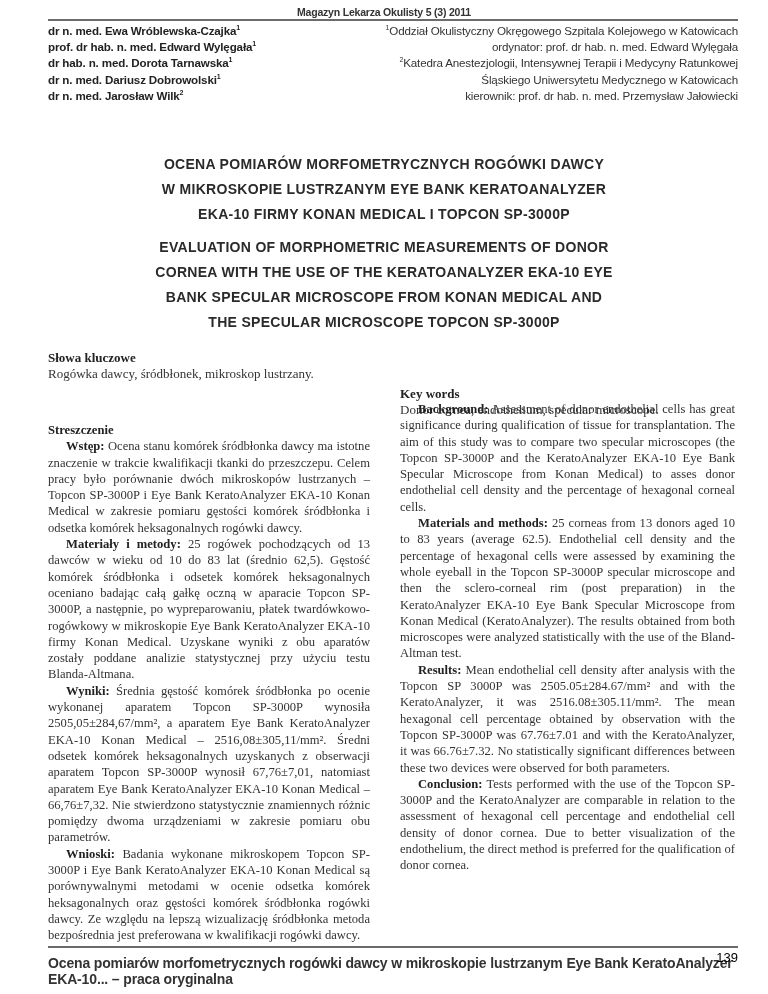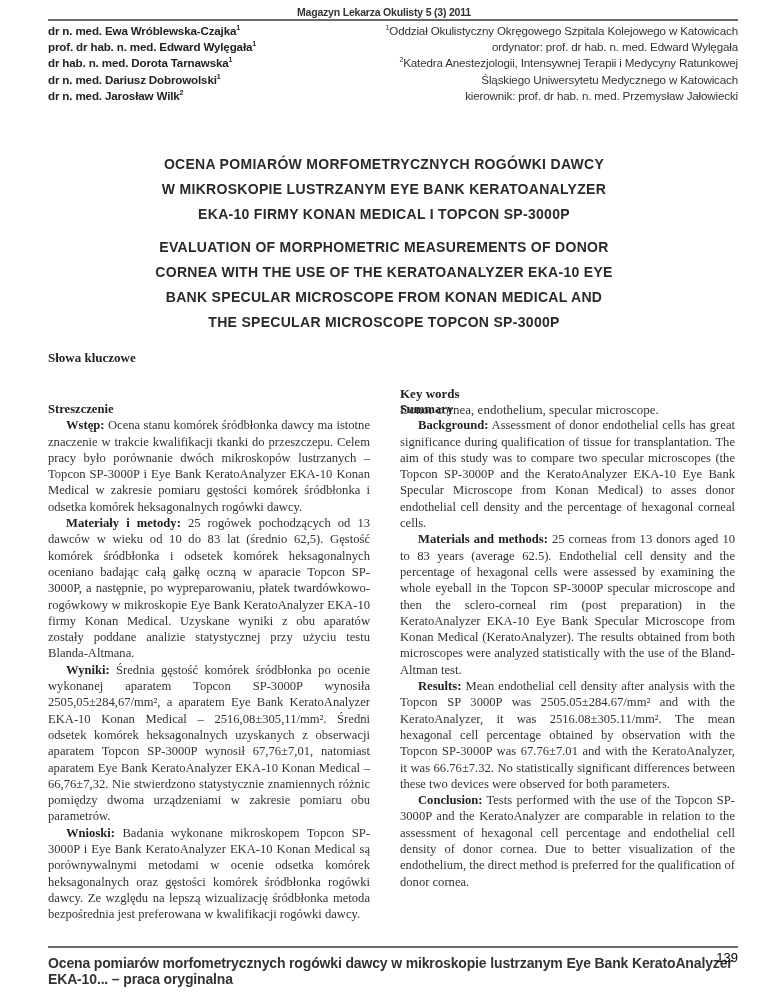--- a/index.html
+++ b/index.html
@@ -42,21 +42,21 @@
     .kw.left { left: 48px; }
     .kw.right { left: 400px; margin-top: 36px; }
     .kw .head { font-weight: bold; color: #222; }
 
     .col {
       position: absolute; top: 401px; width: 322px; font-size: 12.6px; line-height: 16.3px;
       color: #333; text-align: justify;
     }
     .col.left { left: 48px; }
     .col.right { left: 400px; width: 335px; }
-    .col .section-head { font-weight: bold; color: #222; }
+    .col .section-head { font-weight: bold; color: #222; margin-top: 21px; }
     .col p { margin: 0; text-indent: 18px; }
     .col .bold-lead { font-weight: bold; color: #222; }
 
     .footer {
       position: absolute; left: 48px; top: 955px; width: 690px;
       font-size: 14px; font-weight: bold; color: #333; letter-spacing: -0.15px;
     }
     .page-num {
       position: absolute; right: 30px; top: 950px; font-size: 13px; color: #000000;
     }
@@ -91,36 +91,36 @@
 
 <div class="title-block title-en sans">
   <div>EVALUATION OF MORPHOMETRIC MEASUREMENTS OF DONOR</div>
   <div>CORNEA WITH THE USE OF THE KERATOANALYZER EKA-10 EYE</div>
   <div>BANK SPECULAR MICROSCOPE FROM KONAN MEDICAL AND</div>
   <div>THE SPECULAR MICROSCOPE TOPCON SP-3000P</div>
 </div>
 
 <div class="kw left serif">
   <div class="head">Słowa kluczowe</div>
+  <div>Rogówka dawcy, śródbłonek, mikroskop lustrzany.</div>
 </div>
 <div class="kw right serif">
   <div class="head">Key words</div>
   <div>Donor cornea, endothelium, specular microscope.</div>
 </div>
 
 <div class="col left serif">
   <div class="section-head">Streszczenie</div>
   <p><span class="bold-lead">Wstęp:</span><span> Ocena stanu komórek śródbłonka dawcy ma istotne znaczenie w trakcie kwalifikacji tkanki do przeszczepu. Celem pracy było porównanie dwóch mikroskopów lustrzanych – Topcon SP-3000P i Eye Bank KeratoAnalyzer EKA-10 Konan Medical w zakresie pomiaru gęstości komórek śródbłonka i odsetka komórek heksagonalnych rogówki dawcy.</span></p>
   <p><span class="bold-lead">Materiały i metody:</span><span> 25 rogówek pochodzących od 13 dawców w wieku od 10 do 83 lat (średnio 62,5). Gęstość komórek śródbłonka i odsetek komórek heksagonalnych oceniano badając całą gałkę oczną w aparacie Topcon SP-3000P, a następnie, po wypreparowaniu, płatek twardówkowo-rogówkowy w mikroskopie Eye Bank KeratoAnalyzer EKA-10 firmy Konan Medical. Uzyskane wyniki z obu aparatów zostały poddane analizie statystycznej przy użyciu testu Blanda-Altmana.</span></p>
   <p><span class="bold-lead">Wyniki:</span><span> Średnia gęstość komórek śródbłonka po ocenie wykonanej aparatem Topcon SP-3000P wynosiła 2505,05±284,67/mm², a aparatem Eye Bank KeratoAnalyzer EKA-10 Konan Medical – 2516,08±305,11/mm². Średni odsetek komórek heksagonalnych uzyskanych z obserwacji aparatem Topcon SP-3000P wynosił 67,76±7,01, natomiast aparatem Eye Bank KeratoAnalyzer EKA-10 Konan Medical – 66,76±7,32. Nie stwierdzono statystycznie znamiennych różnic pomiędzy dwoma urządzeniami w zakresie pomiaru obu parametrów.</span></p>
   <p><span class="bold-lead">Wnioski:</span><span> Badania wykonane mikroskopem Topcon SP-3000P i Eye Bank KeratoAnalyzer EKA-10 Konan Medical są porównywalnymi metodami w ocenie odsetka komórek heksagonalnych oraz gęstości komórek śródbłonka rogówki dawcy. Ze względu na lepszą wizualizację śródbłonka metoda bezpośrednia jest preferowana w kwalifikacji rogówki dawcy.</span></p>
 </div>
 
 <div class="col right serif">
-  <div class="section-head">Summary</div>
   <p><span class="bold-lead">Background:</span><span> Assessment of donor endothelial cells has great significance during qualification of tissue for transplantation. The aim of this study was to compare two specular microscopes (the Topcon SP-3000P and the KeratoAnalyzer EKA-10 Eye Bank Specular Microscope from Konan Medical) to asses donor endothelial cell density and the percentage of hexagonal corneal cells.</span></p>
   <p><span class="bold-lead">Materials and methods:</span><span> 25 corneas from 13 donors aged 10 to 83 years (average 62.5). Endothelial cell density and the percentage of hexagonal cells were assessed by examining the whole eyeball in the Topcon SP-3000P specular microscope and then the sclero-corneal rim (post preparation) in the KeratoAnalyzer EKA-10 Eye Bank Specular Microscope from Konan Medical (KeratoAnalyzer). The results obtained from both microscopes were analyzed statistically with the use of the Bland-Altman test.</span></p>
   <p><span class="bold-lead">Results:</span><span> Mean endothelial cell density after analysis with the Topcon SP 3000P was 2505.05±284.67/mm² and with the KeratoAnalyzer, it was 2516.08±305.11/mm². The mean hexagonal cell percentage obtained by observation with the Topcon SP-3000P was 67.76±7.01 and with the KeratoAnalyzer, it was 66.76±7.32. No statistically significant differences between these two devices were observed for both parameters.</span></p>
   <p><span class="bold-lead">Conclusion:</span><span> Tests performed with the use of the Topcon SP-3000P and the KeratoAnalyzer are comparable in relation to the assessment of hexagonal cell percentage and endothelial cell density of donor cornea. Due to better visualization of the endothelium, the direct method is preferred for the qualification of donor cornea.</span></p>
 </div>
 
 <div class="rule bottom"></div>
 <div class="footer sans">Ocena pomiarów morfometrycznych rogówki dawcy w mikroskopie lustrzanym Eye Bank KeratoAnalyzer EKA-10... – praca oryginalna</div>
 <div class="page-num sans">139</div>
 

